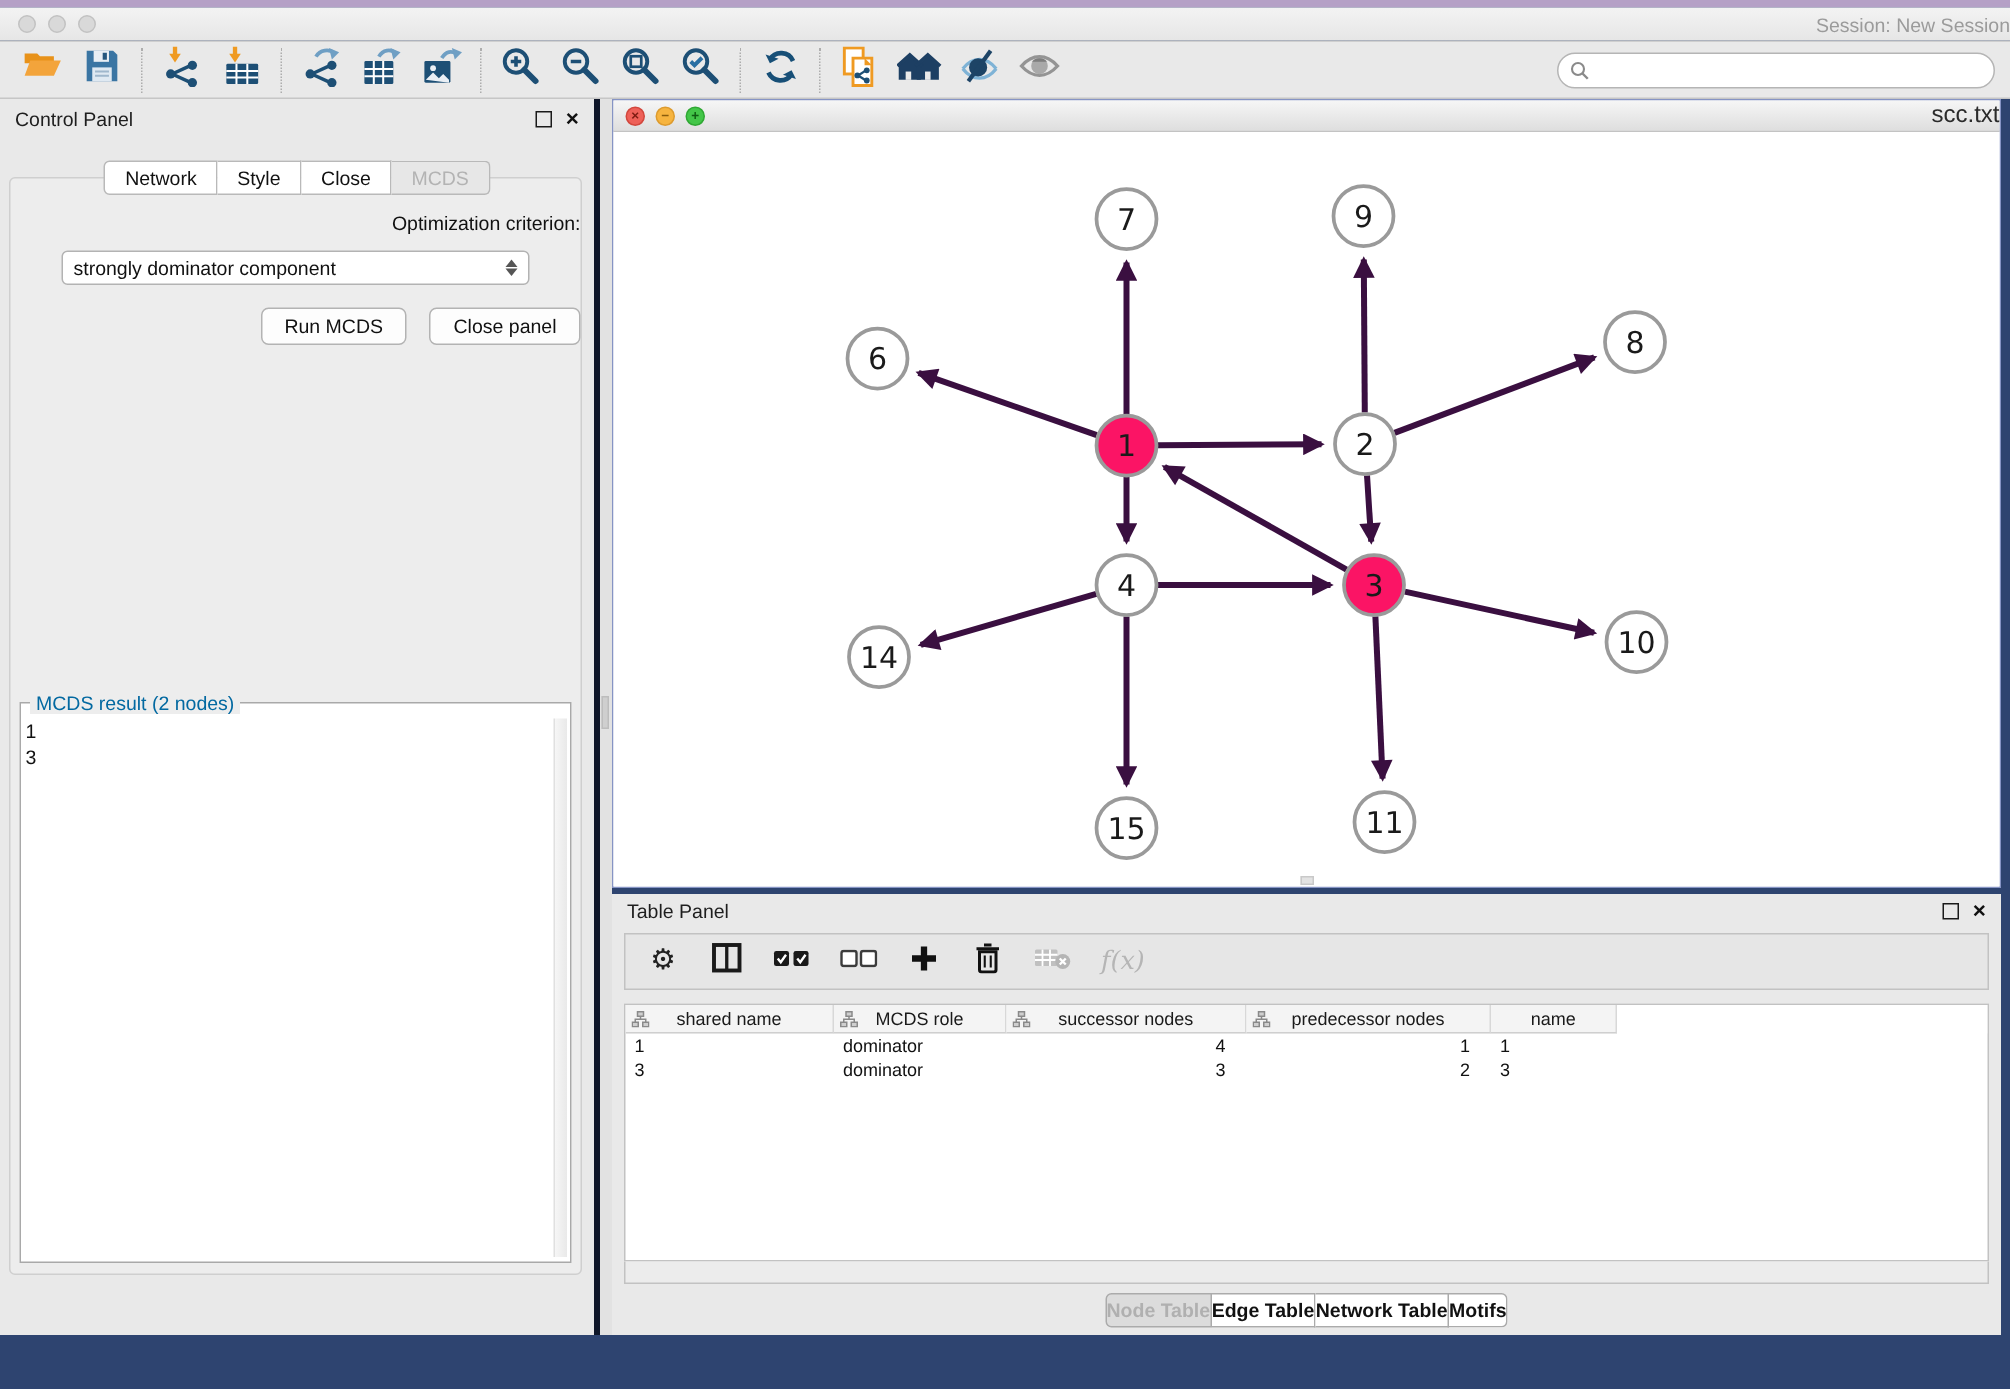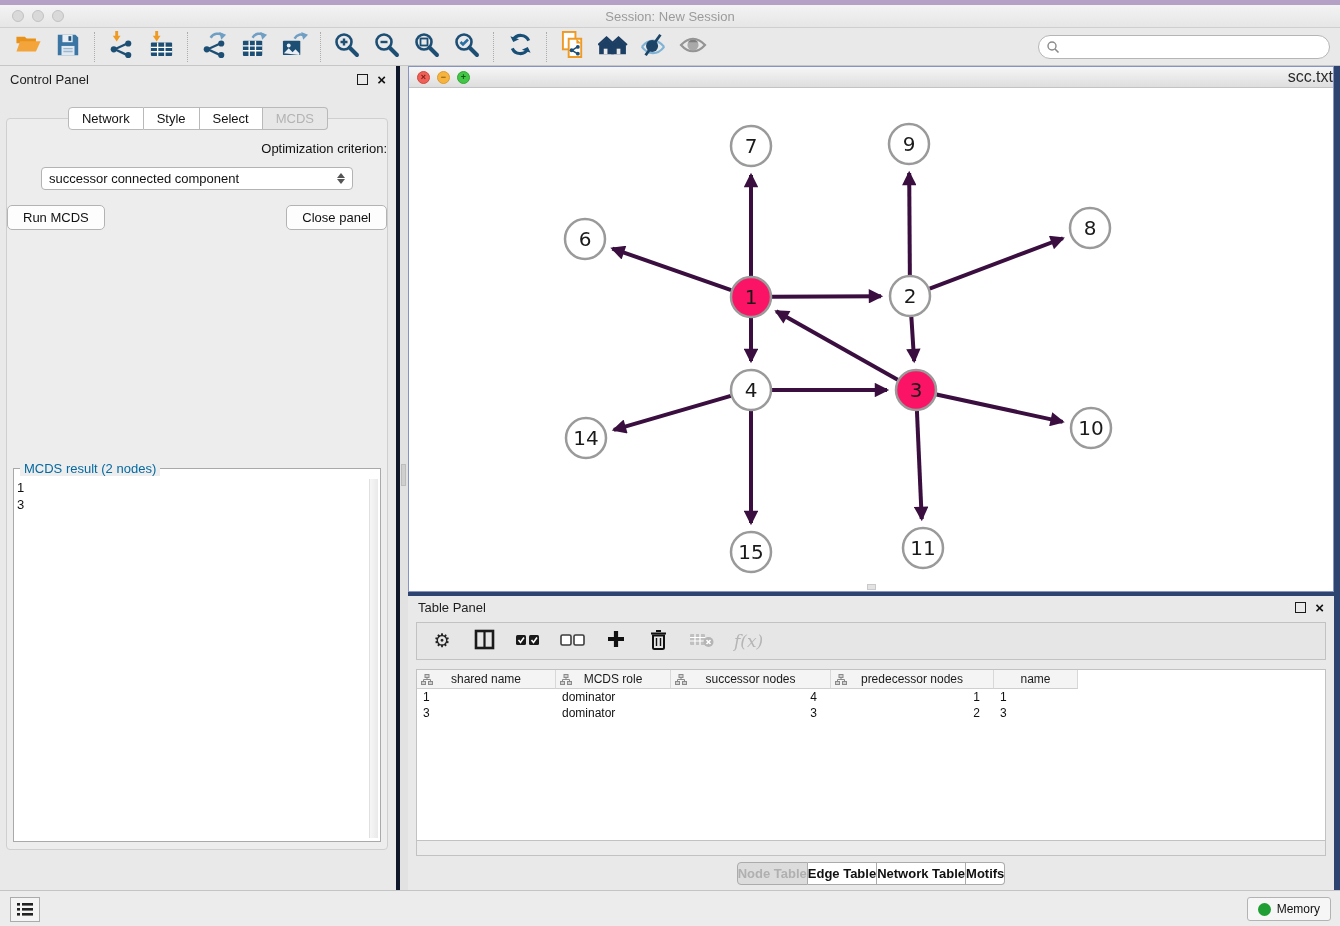--- a/index.html
+++ b/index.html
@@ -7,21 +7,21 @@
   body { font-family:"Liberation Sans", sans-serif; background:#2e4470; position:relative; }
   .app { position:absolute; inset:0; }
 
   
   .top-strip { position:absolute; left:0; top:0; width:1340px; height:5px; background:#b5a0c6; }
   .titlebar { position:absolute; left:0; top:5px; width:1340px; height:23px;
               background:linear-gradient(#f3f3f3,#e6e6e6); border-bottom:1px solid #cfcfcf;
               display:flex; align-items:center; }
   .gray-dots { display:flex; gap:8px; margin-left:12px; }
   .gray-dot { width:12px; height:12px; border-radius:50%; background:#d9d9d9; border:1px solid #c2c2c2; }
-  .win-title { position:absolute; left:0; right:0; text-align:center; font-size:13px; color:#9b9b9b; }
+  .win-title { position:absolute; left:0; right:0; text-align:right; font-size:13px; color:#9b9b9b; }
 
   
   .toolbar { position:absolute; left:0; top:28px; width:1340px; height:38px; background:#e9e9e9;
              border-bottom:1px solid #c6c6c6; display:flex; align-items:center; padding-left:8px; }
   .tb-btn { width:40px; height:32px; display:flex; align-items:center; justify-content:center; }
   .tb-sep { height:30px; border-left:1px dotted #adadad; margin:0 6px; }
   .search-box { position:absolute; right:10px; top:7px; width:292px; height:24px; background:#fff;
                 border:1px solid #b5b5b5; border-radius:12px; display:flex; align-items:center; padding-left:7px; }
   .search-box svg { flex:0 0 auto; }
   .search-input { border:none; outline:none; background:transparent; width:250px; height:20px; font-size:12px; }
@@ -45,21 +45,21 @@
   .cp-content { position:absolute; left:6px; right:8px; top:52px; bottom:40px; background:#ededed;
                 border:1px solid #cfcfcf; border-radius:4px; }
   .opt-label { text-align:right; margin-top:22px; font-size:13px; color:#111; }
   .mac-select { width:312px; height:23px; margin:11px auto 0; background:#fff; border:1px solid #b3b3b3;
                 border-radius:4px; display:flex; align-items:center; padding:0 7px; font-size:13px; color:#111; }
   .mac-select .sel-text { flex:1; }
   .stepper { display:flex; flex-direction:column; gap:1px; }
   .stepper i { width:0; height:0; border-left:4px solid transparent; border-right:4px solid transparent; }
   .stepper .up { border-bottom:5px solid #555; }
   .stepper .dn { border-top:5px solid #555; }
-  .btn-row { display:flex; justify-content:space-between; margin-top:15px; }
+  .btn-row { display:flex; justify-content:flex-end; gap:15px; margin-top:15px; }
   .push-btn { background:#fdfdfd; border:1px solid #b3b3b3; border-radius:5px; padding:4px 15px; font-size:13px; color:#111; }
 
   .result-group { position:absolute; left:6px; right:6px; bottom:7px; height:374px; background:#fff; border:1px solid #a9a9a9; }
   .result-legend { position:absolute; top:-8px; left:6px; background:#ededed; padding:0 4px; font-size:13px; color:#0369a1; }
   .result-text { position:absolute; inset:10px 12px 3px 3px; font-size:13px; line-height:17px; color:#111; white-space:pre; }
   .result-scroll { position:absolute; right:2px; top:10px; bottom:3px; width:9px;
                    background:linear-gradient(to right,#f6f6f6,#e9e9e9); border-left:1px solid #e0e0e0; }
 
   .splitter { position:absolute; left:400px; top:66px; width:8px; height:824px; background:#e2e2e2; }
   .splitter .grip { position:absolute; left:1px; top:398px; width:5px; height:22px; background:#cfcfcf; border:1px solid #bdbdbd; }
@@ -287,27 +287,27 @@
 
   <div class="control-panel">
     <div class="cp-header">
       <span class="panel-title">Control Panel</span>
       <span class="float-box"></span>
       <span class="close-x">×</span>
     </div>
     <div class="cp-tabs" id="cp-tabs">
         <div class="cp-tab">Network</div>
         <div class="cp-tab">Style</div>
-        <div class="cp-tab">Select</div>
+        <div class="cp-tab">Close</div>
         <div class="cp-tab active">MCDS</div>
       </div>
     <div class="cp-content">
       <div class="opt-label">Optimization criterion:</div>
       <div class="mac-select">
-        <span class="sel-text">successor connected component</span>
+        <span class="sel-text">strongly dominator component</span>
         <span class="stepper">
             <i class="up"></i>
             <i class="dn"></i>
           </span>
       </div>
       <div class="btn-row">
         <button class="push-btn">Run MCDS</button>
         <button class="push-btn">Close panel</button>
       </div>
       <div class="result-group">
@@ -529,31 +529,13 @@
     </div>
     <div class="tp-scrollstrip"></div>
     <div class="tp-tabs" id="tp-tabs">
         <div class="tp-tab active">Node Table</div>
         <div class="tp-tab">Edge Table</div>
         <div class="tp-tab">Network Table</div>
         <div class="tp-tab">Motifs</div>
       </div>
   </div>
 
-  <div class="statusbar">
-    <div class="list-btn">
-      <svg width="18" height="15" viewBox="0 0 18 15">
-        <g fill="#222">
-          <rect x="1" y="1" width="3" height="2.6"></rect>
-            <rect x="6" y="1" width="11" height="2.6"></rect>
-          <rect x="1" y="6" width="3" height="2.6"></rect>
-            <rect x="6" y="6" width="11" height="2.6"></rect>
-          <rect x="1" y="11" width="3" height="2.6"></rect>
-            <rect x="6" y="11" width="11" height="2.6"></rect>
-        </g>
-      </svg>
-    </div>
-    <div class="memory-btn">
-      <span class="mem-dot"></span>
-      <span>Memory</span>
-    </div>
-  </div>
 </div>
 
 </body></html>

